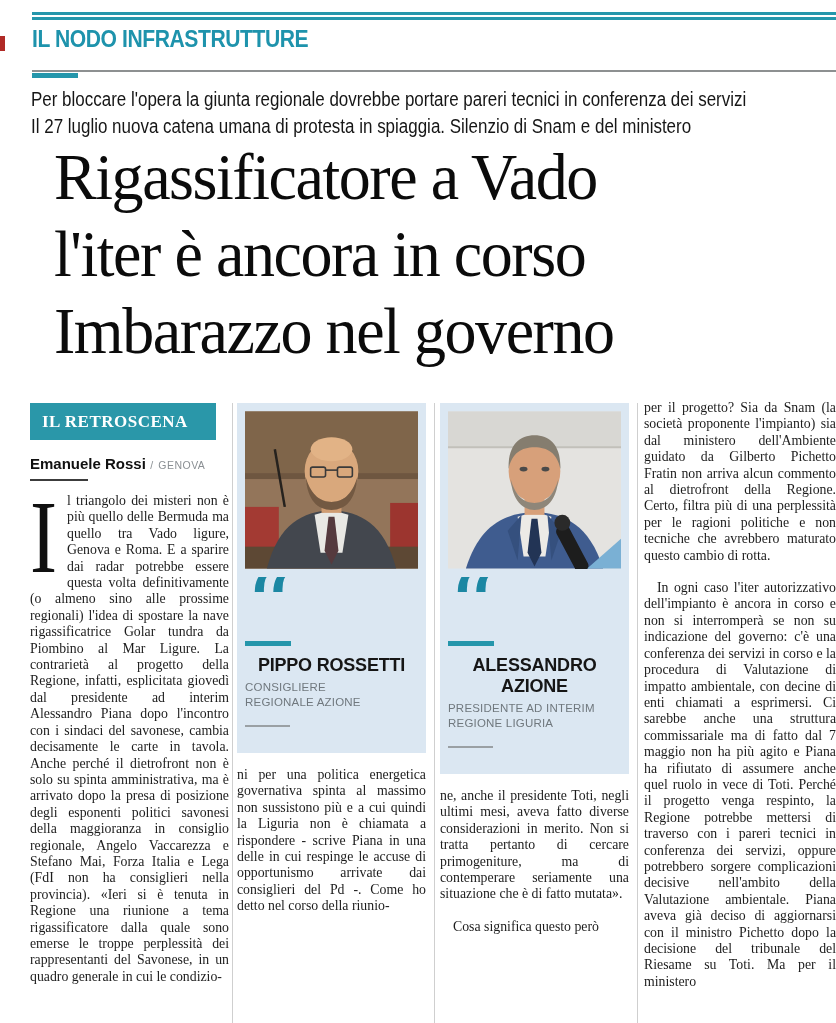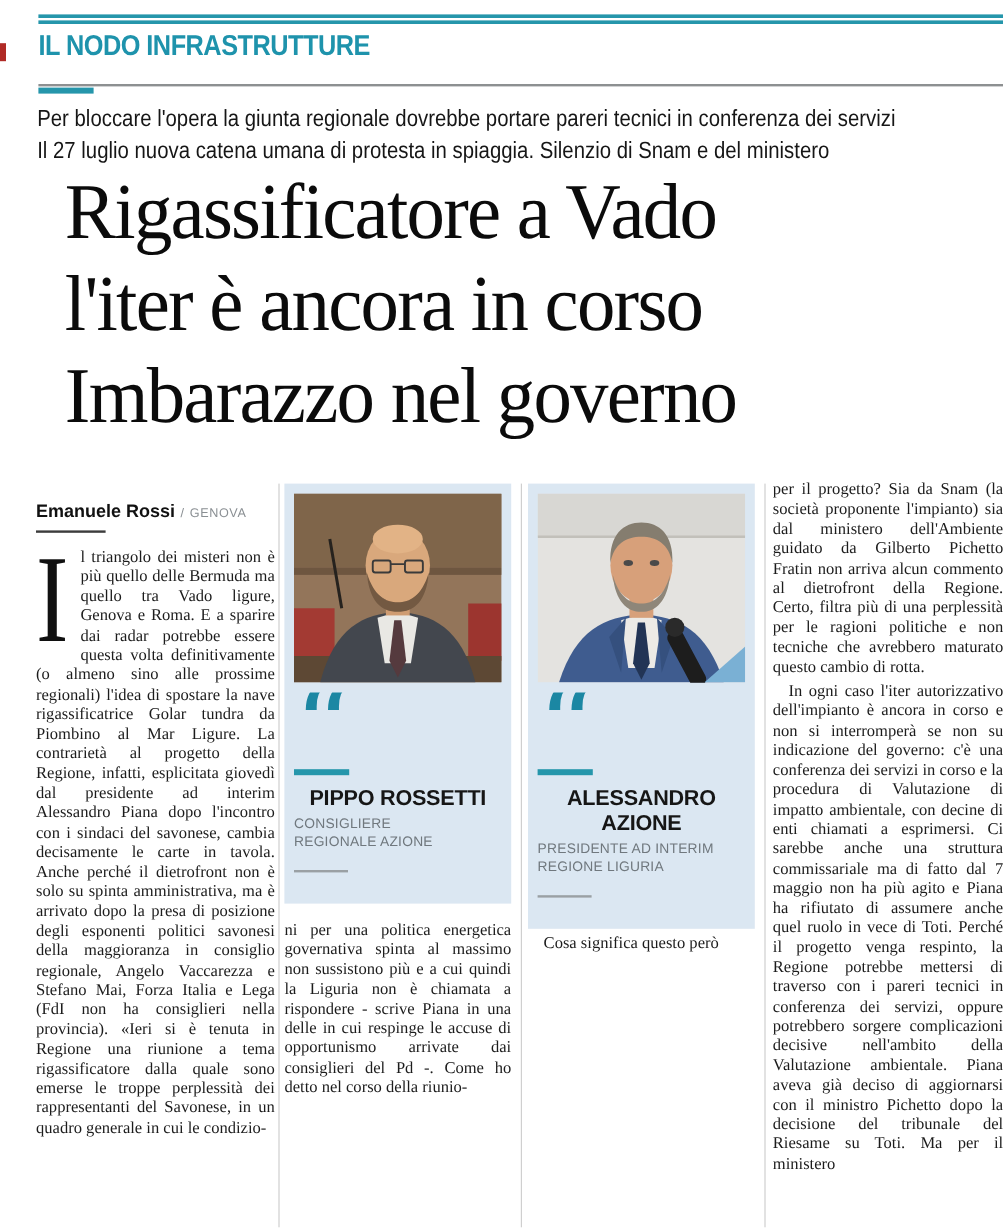--- a/index.html
+++ b/index.html
@@ -55,21 +55,21 @@
   .bodytext{
     font-size:13.8px;line-height:16.4px;text-align:justify;
     hyphens:auto;-webkit-hyphens:auto;color:#1c1c1c;margin:0;
   }
   .col1 .bodytext{margin-top:12px;}
   .dropcap{
     float:left;font-family:"Liberation Serif",serif;font-size:104px;line-height:0.76;
     width:30px;margin:4px 7px 0 0;color:#101010;
     transform:scaleX(0.78);transform-origin:0 0;
   }
-  .para2{text-indent:13px;margin-top:4px;}
+  .para2{text-indent:13px;margin-top:16px;}
   
   .card{
     background:#dbe7f2;box-sizing:border-box;padding:8px 8px 13px 8px;width:100%;
   }
   .card .photo{display:block;width:100%;height:158px;}
   .qmark{
     color:#1b87a3;font-family:"DejaVu Serif",serif;font-size:96px;line-height:58px;
     height:62px;overflow:hidden;letter-spacing:-6px;margin-top:8px;
   }
   .qbar{width:46px;height:5px;background:#2596ab;margin:2px 0 9px 0;}
@@ -110,20 +110,23 @@
   <div class="hline">l'iter è ancora in corso</div>
   <div class="hline">Imbarazzo nel governo</div>
 </div>
 
 <div class="article">
   <div class="vdiv d1"></div>
   <div class="vdiv d2"></div>
   <div class="vdiv d3"></div>
 
   <div class="col col1">
+    <div class="section-box">
+      <span>IL RETROSCENA</span>
+    </div>
     <div class="byline">
       <span class="author">Emanuele Rossi</span>
       <span class="loc">/</span>
       <span class="loc">GENOVA</span>
       <div class="byline-rule"></div>
     </div>
     <p class="bodytext" lang="it"><span class="dropcap">I</span><span>l triangolo dei misteri non è più quello delle Bermuda ma quello tra Vado ligure, Genova e Roma. E a sparire dai radar potrebbe essere questa volta definitivamente (o almeno sino alle prossime regionali) l'idea di spostare la nave rigassificatrice Golar tundra da Piombino al Mar Ligure. La contrarietà al progetto della Regione, infatti, esplicitata giovedì dal presidente ad interim Alessandro Piana dopo l'incontro con i sindaci del savonese, cambia decisamente le carte in tavola. Anche perché il dietrofront non è solo su spinta amministrativa, ma è arrivato dopo la presa di posizione degli esponenti politici savonesi della maggioranza in consiglio regionale, Angelo Vaccarezza e Stefano Mai, Forza Italia e Lega (FdI non ha consiglieri nella provincia). «Ieri si è tenuta in Regione una riunione a tema rigassificatore dalla quale sono emerse le troppe perplessità dei rappresentanti del Savonese, in un quadro generale in cui le condizio-</span></p>
   </div>
 
   <div class="col col2">
@@ -176,20 +179,21 @@
         <rect x="118" y="112" width="14" height="52" rx="6" transform="rotate(-28 125 138)" fill="#1d1d1d"></rect>
         <circle cx="115" cy="112" r="8" fill="#2a2a2a"></circle>
         <path d="M140,158 L174,158 L174,128 Z" fill="#7ab0d4"></path>
       </svg>
       <div class="qmark">“</div>
       <div class="qbar"></div>
       <div class="pname">ALESSANDRO AZIONE</div>
       <div class="prole">PRESIDENTE AD INTERIM REGIONE LIGURIA</div>
       <div class="qrule"></div>
     </div>
+    <p class="bodytext card-body" lang="it">ne, anche il presidente Toti, negli ultimi mesi, aveva fatto diverse considerazioni in merito. Non si tratta pertanto di cercare primogeniture, ma di contemperare seriamente una situazione che è di fatto mutata».</p>
     <p class="bodytext para2" lang="it">Cosa significa questo però</p>
   </div>
 
   <div class="col col4">
     <p class="bodytext" lang="it">per il progetto? Sia da Snam (la società proponente l'impianto) sia dal ministero dell'Ambiente guidato da Gilberto Pichetto Fratin non arriva alcun commento al dietrofront della Regione. Certo, filtra più di una perplessità per le ragioni politiche e non tecniche che avrebbero maturato questo cambio di rotta.</p>
     <p class="bodytext para2" lang="it">In ogni caso l'iter autorizzativo dell'impianto è ancora in corso e non si interromperà se non su indicazione del governo: c'è una conferenza dei servizi in corso e la procedura di Valutazione di impatto ambientale, con decine di enti chiamati a esprimersi. Ci sarebbe anche una struttura commissariale ma di fatto dal 7 maggio non ha più agito e Piana ha rifiutato di assumere anche quel ruolo in vece di Toti. Perché il progetto venga respinto, la Regione potrebbe mettersi di traverso con i pareri tecnici in conferenza dei servizi, oppure potrebbero sorgere complicazioni decisive nell'ambito della Valutazione ambientale. Piana aveva già deciso di aggiornarsi con il ministro Pichetto dopo la decisione del tribunale del Riesame su Toti. Ma per il ministero</p>
   </div>
 </div>
 
 </body></html>

